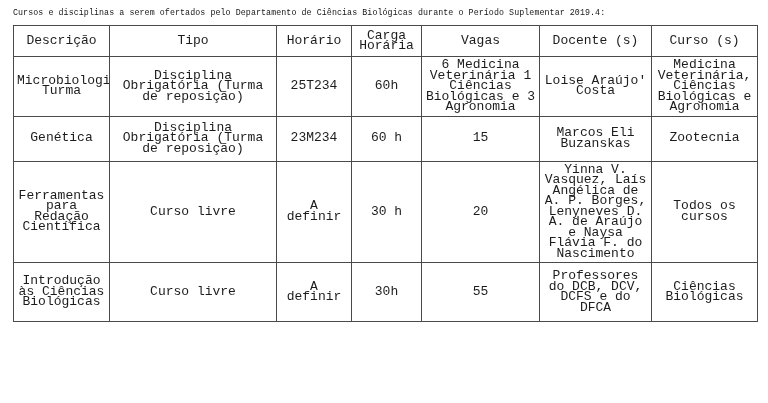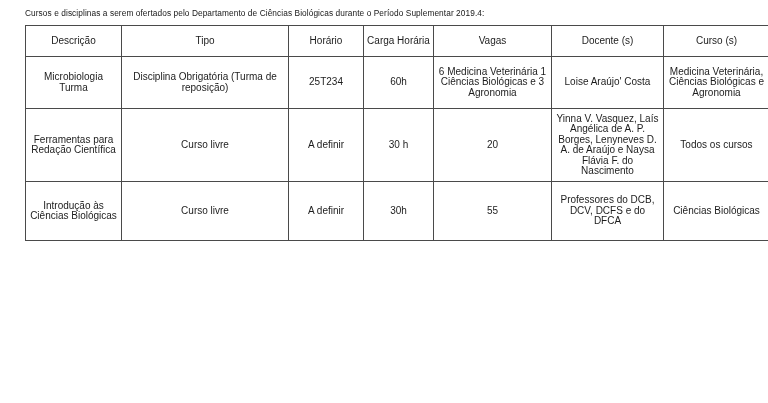--- a/index.html
+++ b/index.html
@@ -12,42 +12,43 @@
     height: 403px;
     font-family: "Liberation Sans", sans-serif;
     color: #1c1c1c;
     overflow: hidden;
   }
   #page {
     position: relative;
     width: 768px;
     height: 403px;
     box-sizing: border-box;
-    padding: 7px 8px 0 20px;
+    padding: 7px 8px 0 8px;
+    font-family: Liberation Mono, monospace;
   }
   #doc-title {
     font-size: 8.3px;
     line-height: 12px;
     color: #171717;
     white-space: nowrap;
     letter-spacing: 0.01em;
     margin: 0 0 6px 5px;
   }
   table.course-table {
     border-collapse: collapse;
     table-layout: fixed;
     width: 744px;
     margin-left: 5px;
     border: 1px solid #4a4a4a;
   }
   table.course-table td,
   table.course-table th {
     border: 1px solid #4a4a4a;
     font-weight: normal;
-    font-size: 10px;
+    font-size: 13px;
     line-height: 10.5px;
     text-align: center;
     vertical-align: middle;
     padding: 3px 3px;
     color: #1c1c1c;
     overflow: hidden;
   }
   
   col.c-desc   { width: 96px; }
   col.c-tipo   { width: 167px; }
@@ -98,20 +99,29 @@
     <tbody>
       <tr class="r2">
         <td>Microbiologia Turma</td>
         <td>Disciplina Obrigatória (Turma de reposição)</td>
         <td>25T234</td>
         <td>60h</td>
         <td>6 Medicina Veterinária 1 Ciências Biológicas e 3 Agronomia</td>
         <td>Loise Araújo' Costa</td>
         <td>Medicina Veterinária, Ciências Biológicas e Agronomia</td>
       </tr>
+      <tr class="r3">
+        <td>Genética</td>
+        <td>Disciplina Obrigatória (Turma de reposição)</td>
+        <td>23M234</td>
+        <td>60 h</td>
+        <td>15</td>
+        <td>Marcos Eli Buzanskas</td>
+        <td>Zootecnia</td>
+      </tr>
       <tr class="r4">
         <td>Ferramentas para Redação Científica</td>
         <td>Curso livre</td>
         <td>A definir</td>
         <td>30 h</td>
         <td>20</td>
         <td>Yinna V. Vasquez, Laís Angélica de A. P. Borges, Lenyneves D. A. de Araújo e Naysa Flávia F. do Nascimento</td>
         <td>Todos os cursos</td>
       </tr>
       <tr class="r6">

